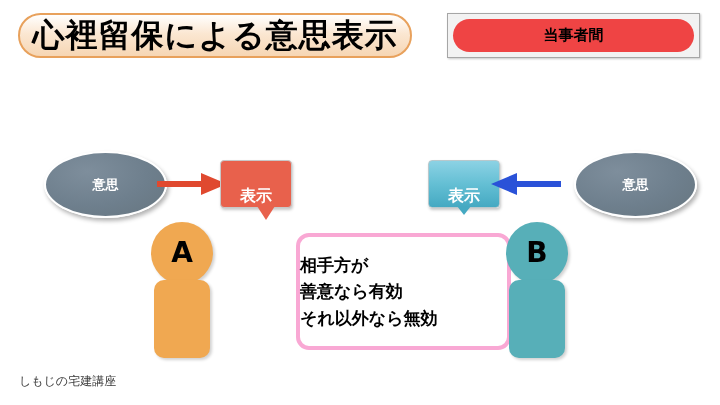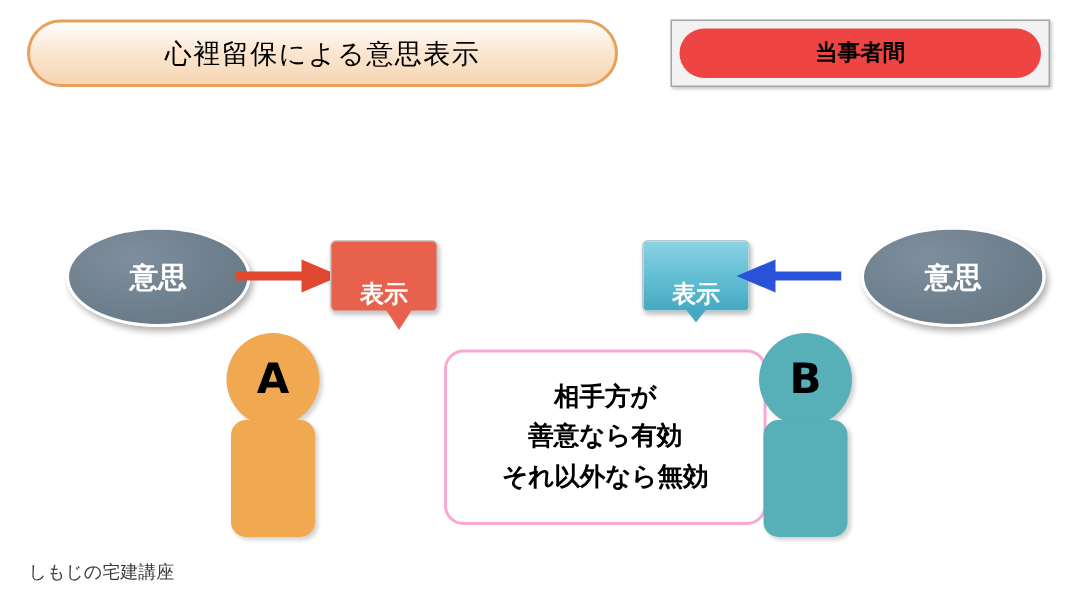--- a/index.html
+++ b/index.html
@@ -25,22 +25,22 @@
     height: 45px;
     border: 2px solid #E8A15C;
     border-radius: 23px;
     background: linear-gradient(to bottom, #ffffff 0%, #FBE7D2 45%, #F6D6B4 100%);
     box-sizing: border-box;
     display: flex;
     align-items: center;
     justify-content: center;
   }
   #title-pill .txt {
-    font-size: 18px;
-    font-weight: normal;
+    font-size: 32px;
+    font-weight: bold;
     color: #000000;
     letter-spacing: 1px;
     white-space: nowrap;
   }
 
   
   #party-frame {
     position: absolute;
     left: 447px;
     top: 13px;
@@ -100,21 +100,21 @@
     border-radius: 50%;
     background: radial-gradient(ellipse at 35% 30%, #7E8E9C 0%, #6E7F8D 55%, #66757F 100%);
     border: 2px solid #ffffff;
     box-sizing: border-box;
     box-shadow: 2px 3px 4px rgba(0,0,0,0.30);
     display: flex;
     align-items: center;
     justify-content: center;
   }
   .intent-ellipse .txt {
-    font-size: 19px;
+    font-size: 13px;
     font-weight: bold;
     color: #ffffff;
     white-space: nowrap;
   }
   #intent-left  { left: 44px;  top: 151px; }
   #intent-right { left: 574px; top: 151px; }
 
   
   .arrow-wrap { position: absolute; }
   #arrow-right-wrap { left: 157px; top: 170px; width: 72px; height: 28px; }
@@ -200,26 +200,25 @@
   #person-b .head, #person-b .body { background: #57AFB8; }
 
   
   #note-box {
     position: absolute;
     left: 296px;
     top: 233px;
     width: 215px;
     height: 117px;
     background: #ffffff;
-    border: 2px solid #f9a8d4;
+    border: 4px solid #f9a8d4;
     border-radius: 13px;
     box-sizing: border-box;
     display: flex;
     flex-direction: column;
-    align-items: center;
     justify-content: center;
   }
   #note-box .line {
     font-size: 17px;
     font-weight: bold;
     color: #000000;
     line-height: 1.55;
     white-space: nowrap;
   }
 

